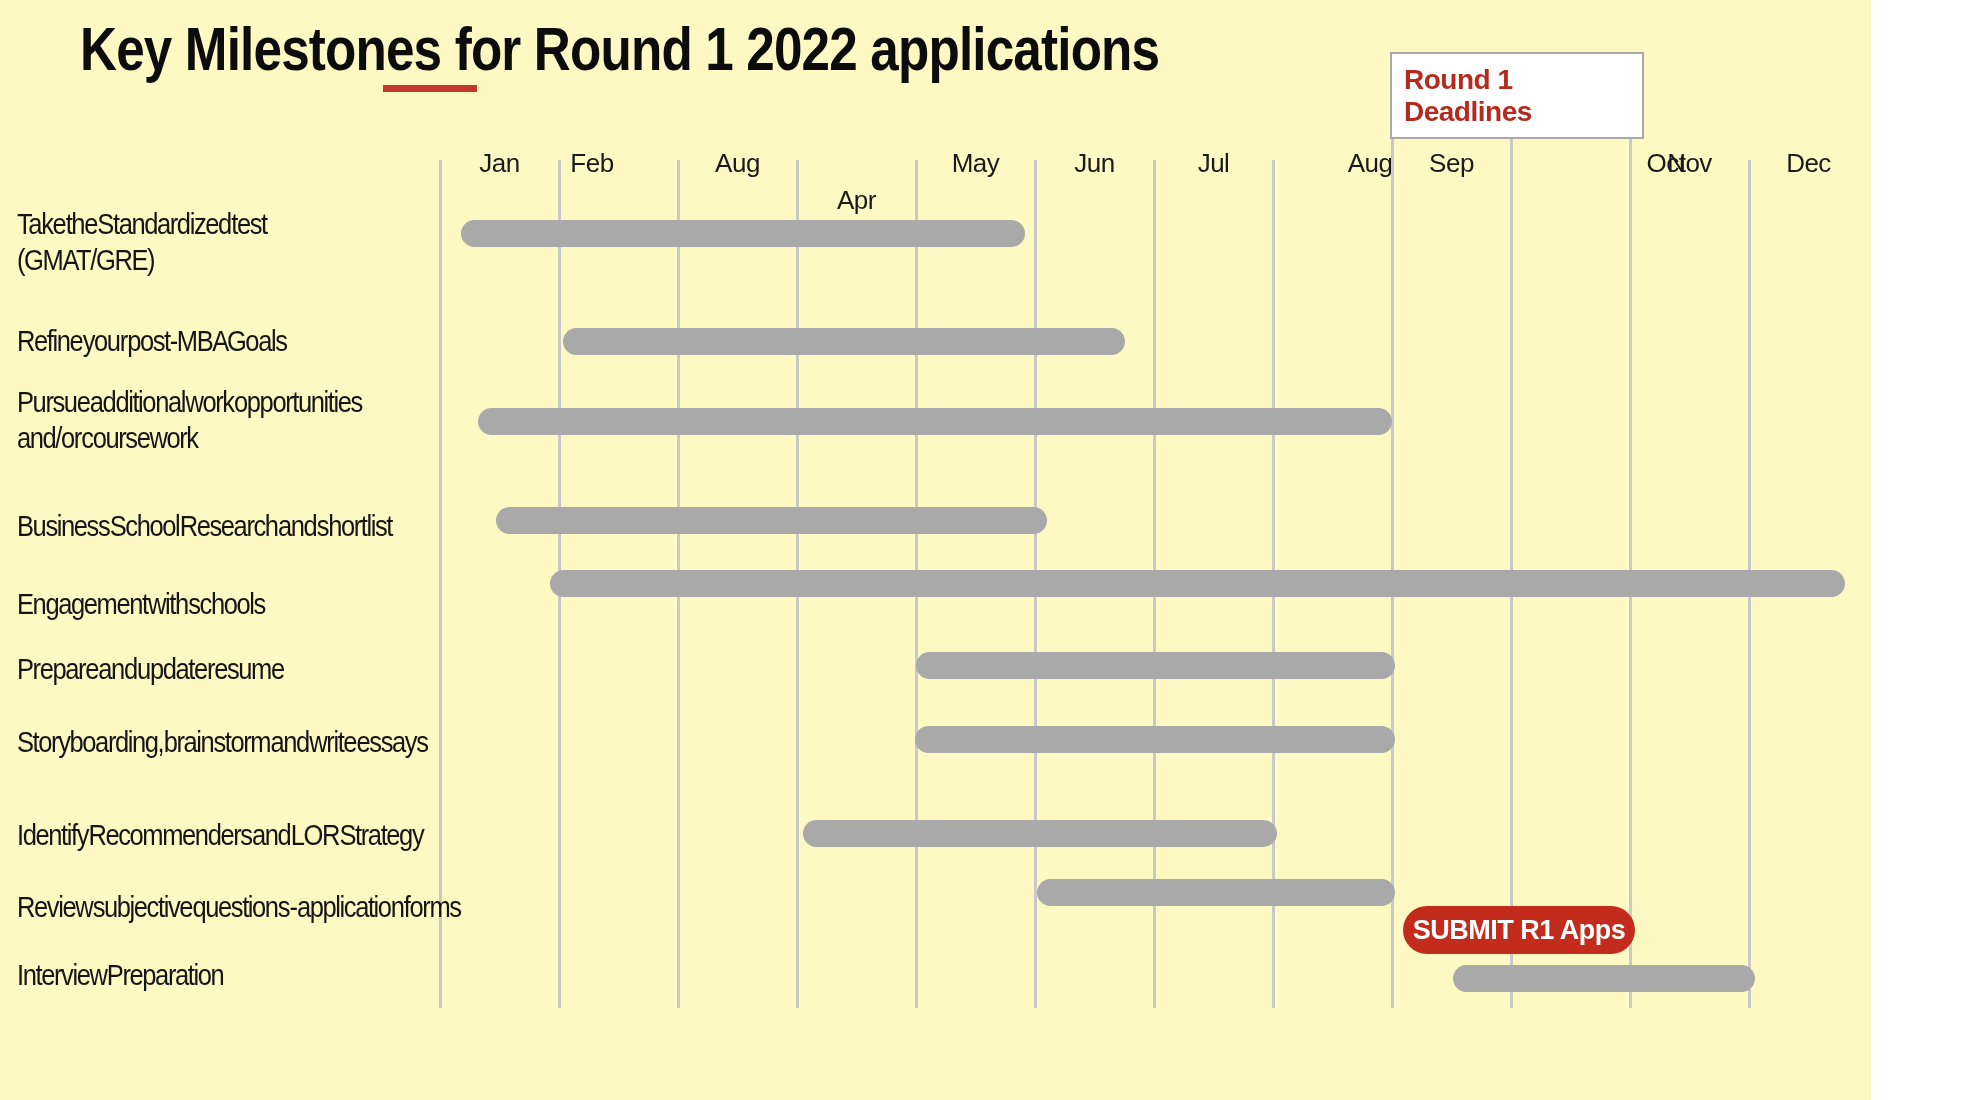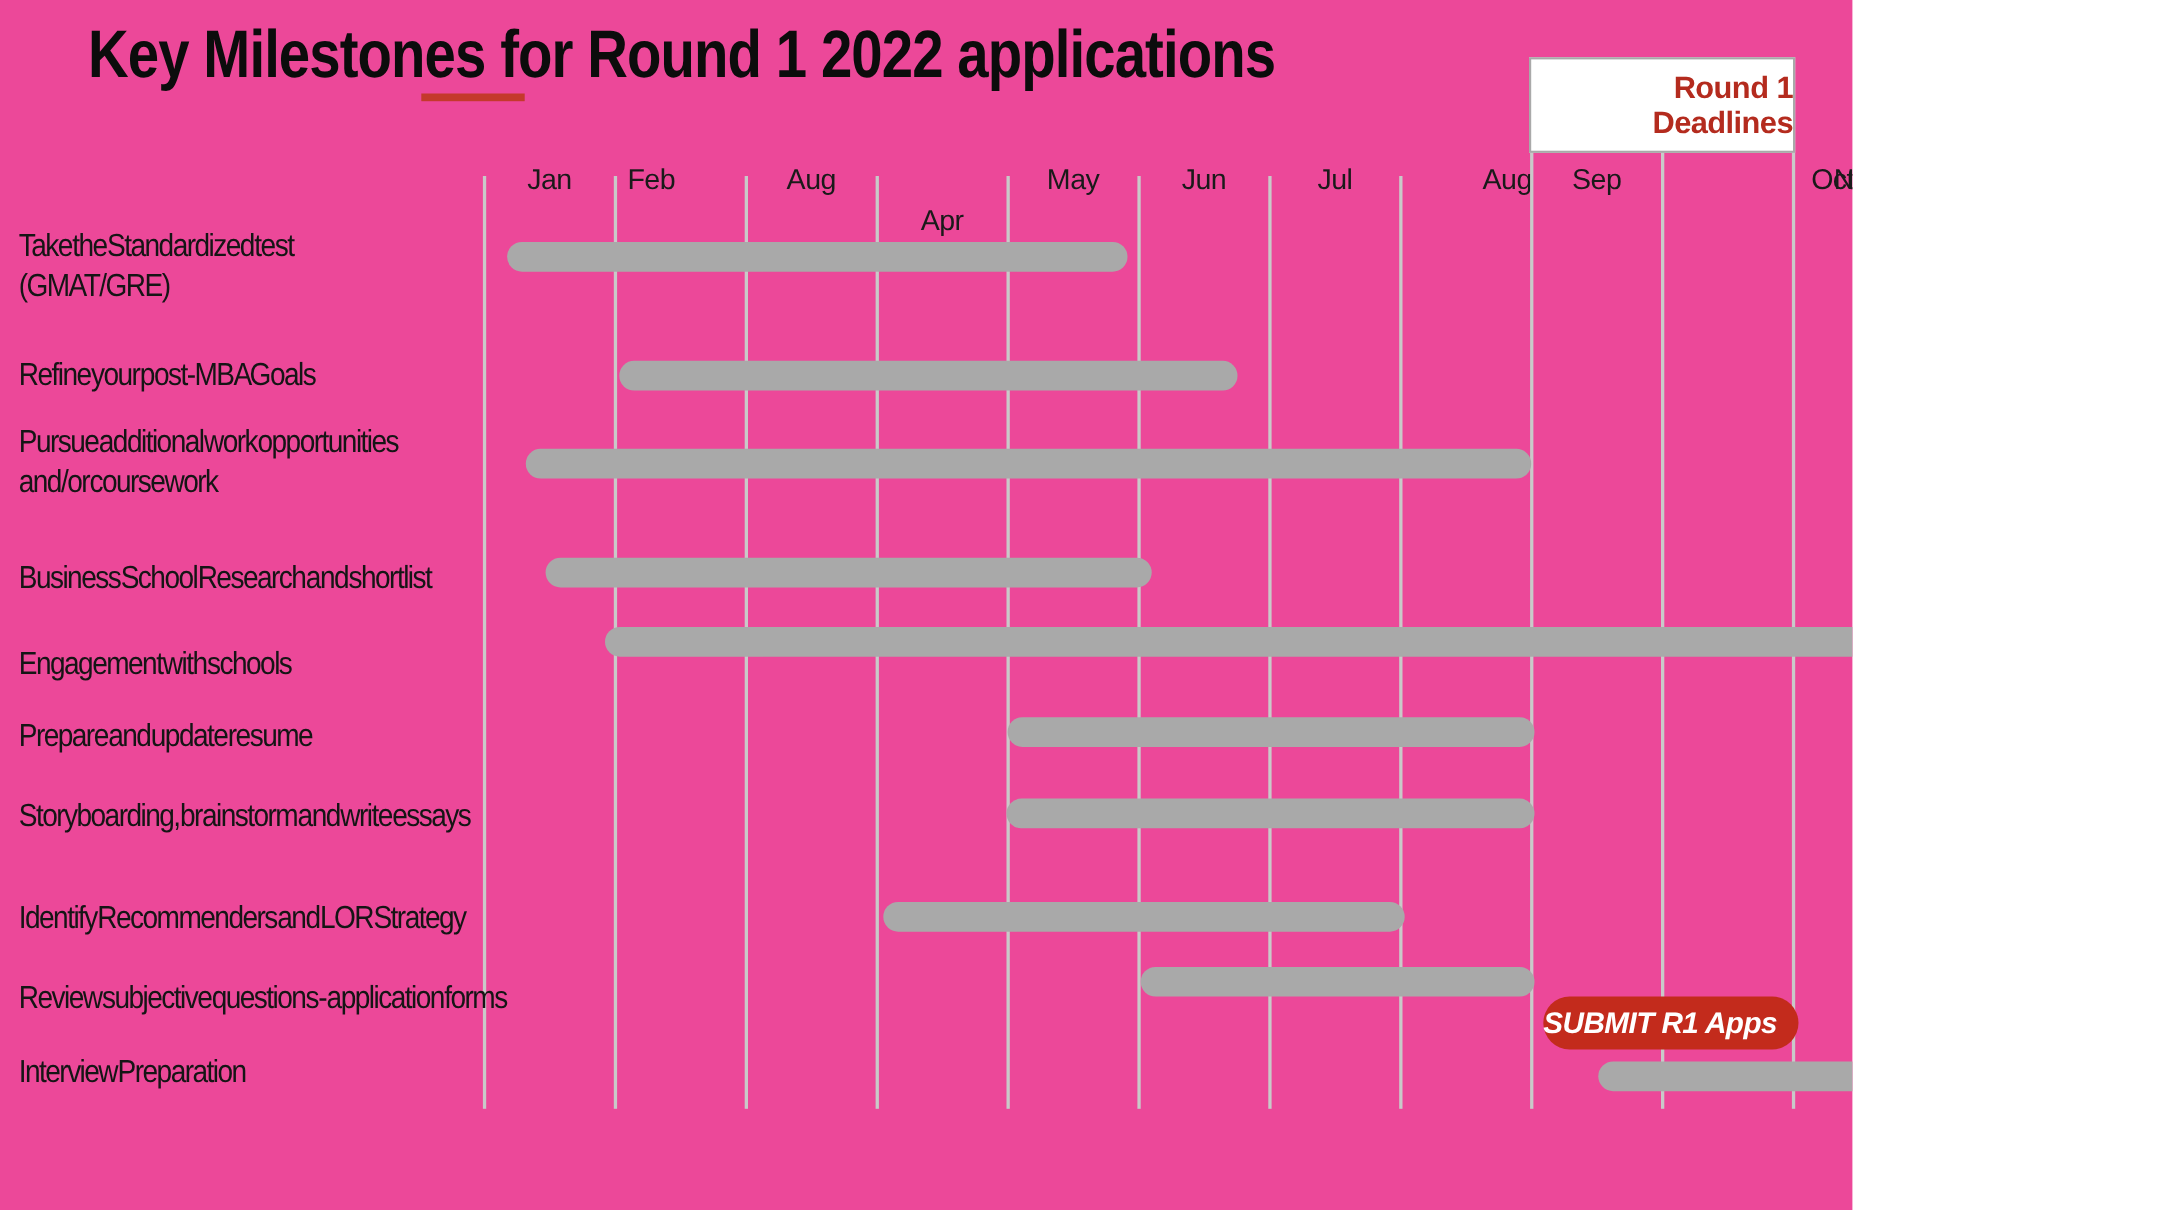--- a/index.html
+++ b/index.html
@@ -1,43 +1,43 @@
 <!DOCTYPE html>
 <html style="--bar: #a9a9a9; --grid: #c9c9c9; --red-pill: #c32b1c; --red-text: #b42b1e; --underline: #c4392b;"><head>
 <meta charset="utf-8">
 <style>
   html,body{margin:0;padding:0;background:#fff;}
-  #canvas{position:relative;width:1684px;height:1100px;background:#ec4899;overflow:hidden;
+  #canvas{position:relative;width:1871px;height:1100px;background:#fef9c3;overflow:hidden;
           font-family:"Liberation Sans",sans-serif;}
 
   .page-title{position:absolute;left:80px;top:14px;font-size:61px;font-weight:bold;
               color:#0c0c0c;letter-spacing:-1px;white-space:nowrap;
               transform:scaleX(0.84);transform-origin:left top;}
   .title-underline{position:absolute;left:383px;top:85px;width:94px;height:7px;
                    background:var(--underline);}
 
   .deadlines-box{position:absolute;background:#fff;border:2px solid #a9a9a9;
-                 display:flex;flex-direction:column;justify-content:center;align-items:flex-end;
-                 text-align:center;z-index:3;}
+                 display:flex;flex-direction:column;justify-content:center;align-items:flex-start;
+                 text-align:center;z-index:3;padding-left:12px;}
   .deadlines-box div{font-size:28px;font-weight:bold;color:var(--red-text);line-height:32px;
                      letter-spacing:-0.5px;}
 
   .month-label{position:absolute;top:148px;width:120px;text-align:center;
                font-size:26px;color:#1a1a1a;letter-spacing:-0.5px;line-height:30px;}
 
   .gridline{position:absolute;width:3px;background:var(--grid);z-index:1;}
 
   .row-label{position:absolute;left:17px;width:430px;font-size:29px;color:#151515;
              line-height:36px;letter-spacing:-1.6px;word-spacing:-6px;white-space:nowrap;
              transform:scaleX(0.88);transform-origin:0 50%;z-index:2;}
 
   .gantt-bar{position:absolute;height:27px;background:var(--bar);border-radius:14px;z-index:2;}
 
   .submit-pill{position:absolute;height:48px;background:var(--red-pill);border-radius:24px;
-               display:flex;align-items:center;justify-content:flex-start;z-index:4;font-style:italic;}
+               display:flex;align-items:center;justify-content:center;z-index:4;}
   .submit-pill span{color:#fff;font-size:27px;font-weight:bold;letter-spacing:-0.5px;
                     white-space:nowrap;}
 </style>
 </head>
 <body>
 
 <div id="canvas">
   <div class="page-title">Key Milestones for Round 1 2022 applications</div>
   <div class="title-underline"></div>
 

